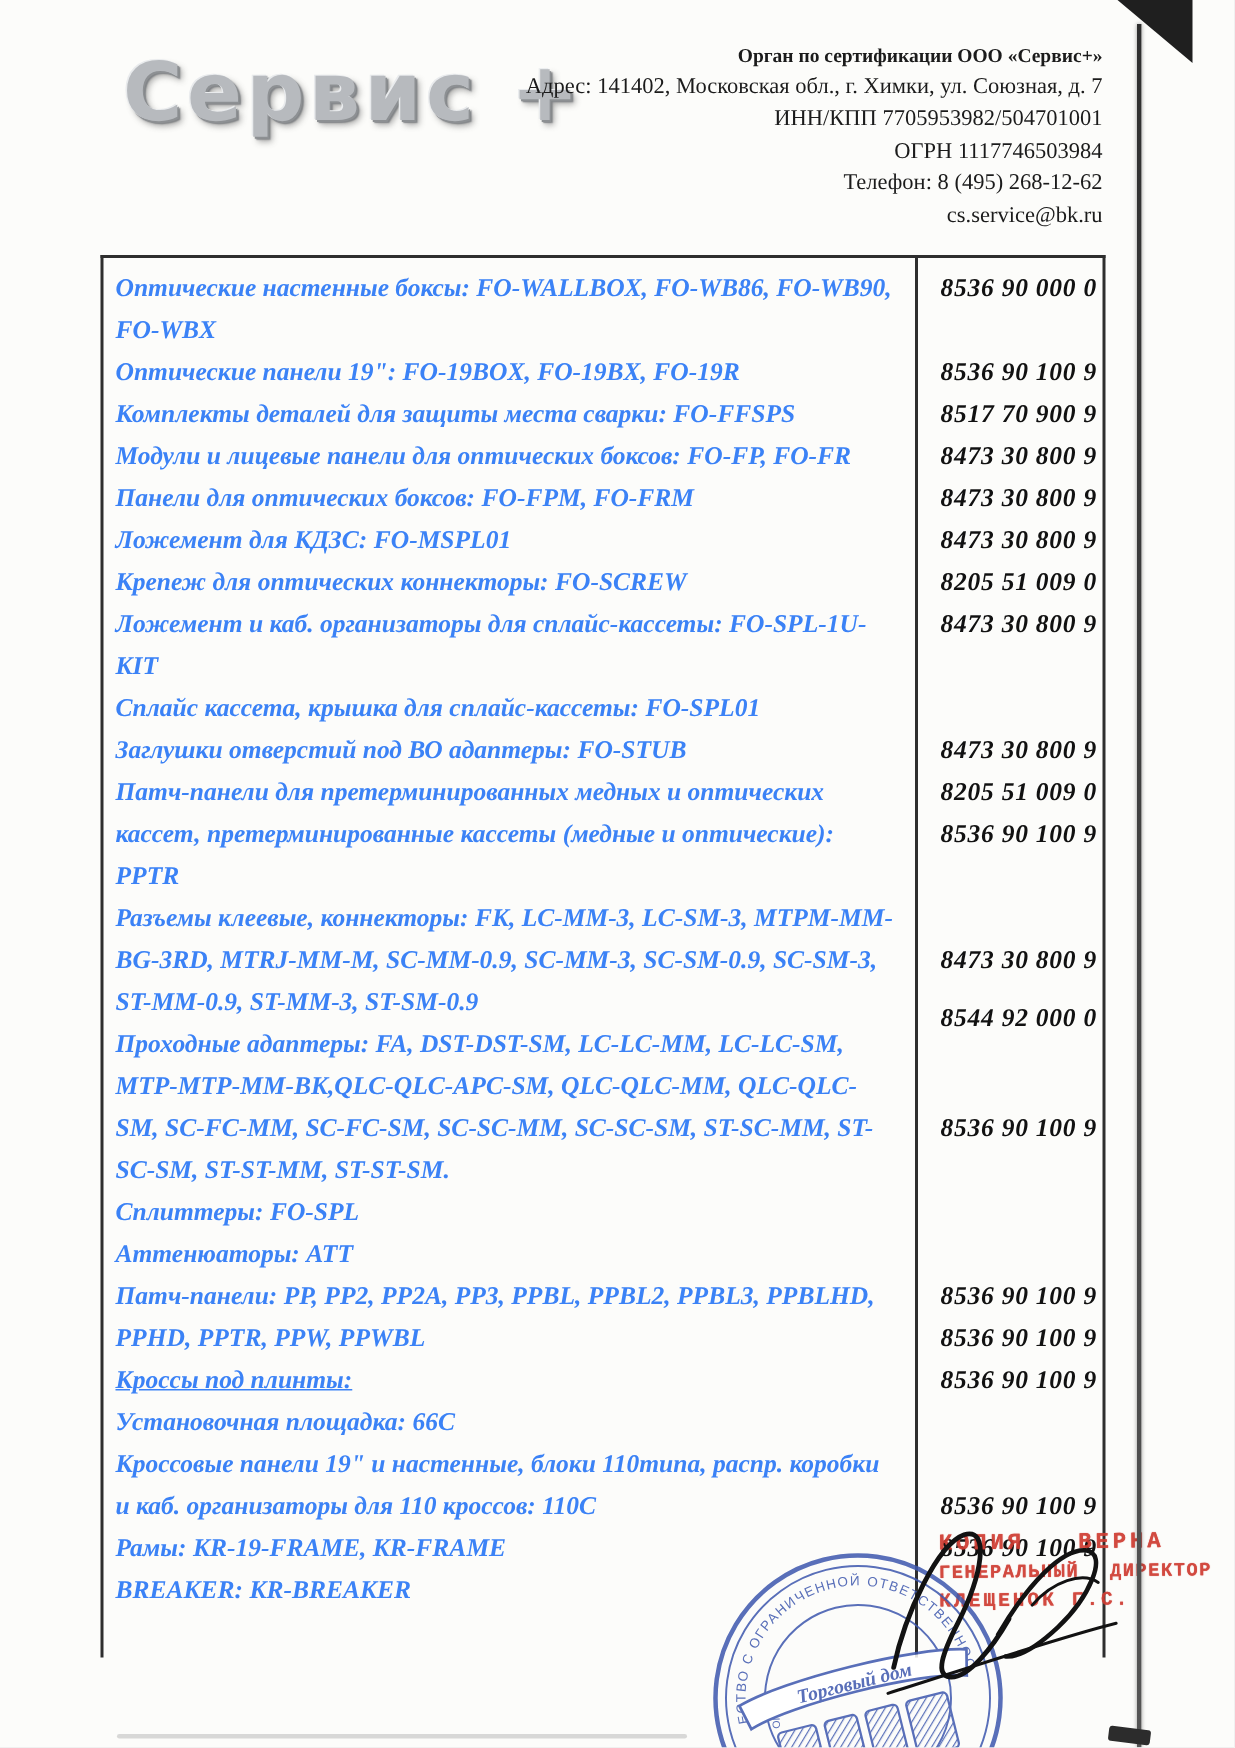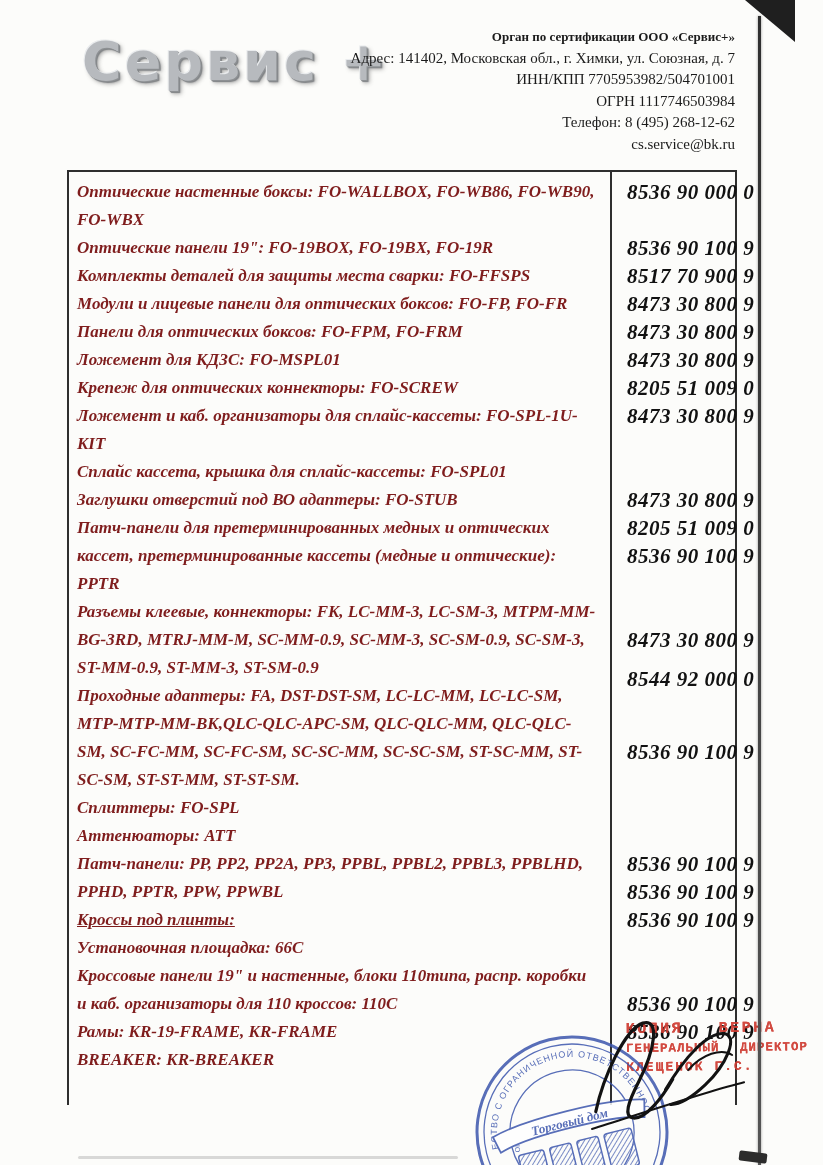--- a/index.html
+++ b/index.html
@@ -25,28 +25,28 @@
   .doc-table{
     position:absolute;left:67px;top:170px;width:670px;height:935px;
     border-top:2px solid #2e2e2e;border-left:2px solid #2e2e2e;border-right:2px solid #2e2e2e;
     box-sizing:border-box;
   }
   .divider{position:absolute;top:0;bottom:0;left:541px;width:2px;background:#2e2e2e;}
   .rows{position:absolute;top:6px;left:0;right:0;}
   .row{position:relative;display:block;}
   .cell-desc{
     width:541px;box-sizing:border-box;padding:0 12px 0 8px;
-    font-size:17px;line-height:28px;font-style:italic;color:#7f1d1d;
+    font-size:17px;line-height:28px;font-style:italic;color:#3b82f6;
   }
   .lbl{font-weight:bold;}
   .val{font-weight:bold;}
   .ul{text-decoration:underline;}
   .code{
     position:absolute;left:558px;white-space:nowrap;
-    font-size:21px;line-height:28px;font-weight:bold;font-style:italic;
+    font-size:17px;line-height:28px;font-weight:bold;font-style:italic;
     letter-spacing:.5px;color:#111;
   }
   
   .stamp-red{
     position:absolute;left:626px;top:1020px;width:196px;
     color:#cf3d33;font-family:"Liberation Mono",monospace;font-weight:bold;
     transform:rotate(-.6deg);opacity:.93;text-shadow:0 0 .6px #cf3d33;
   }
   .sr1{font-size:15px;letter-spacing:2.5px;word-spacing:24px;}
   .sr2{font-size:12.5px;letter-spacing:1px;word-spacing:12px;margin-top:4px;}

